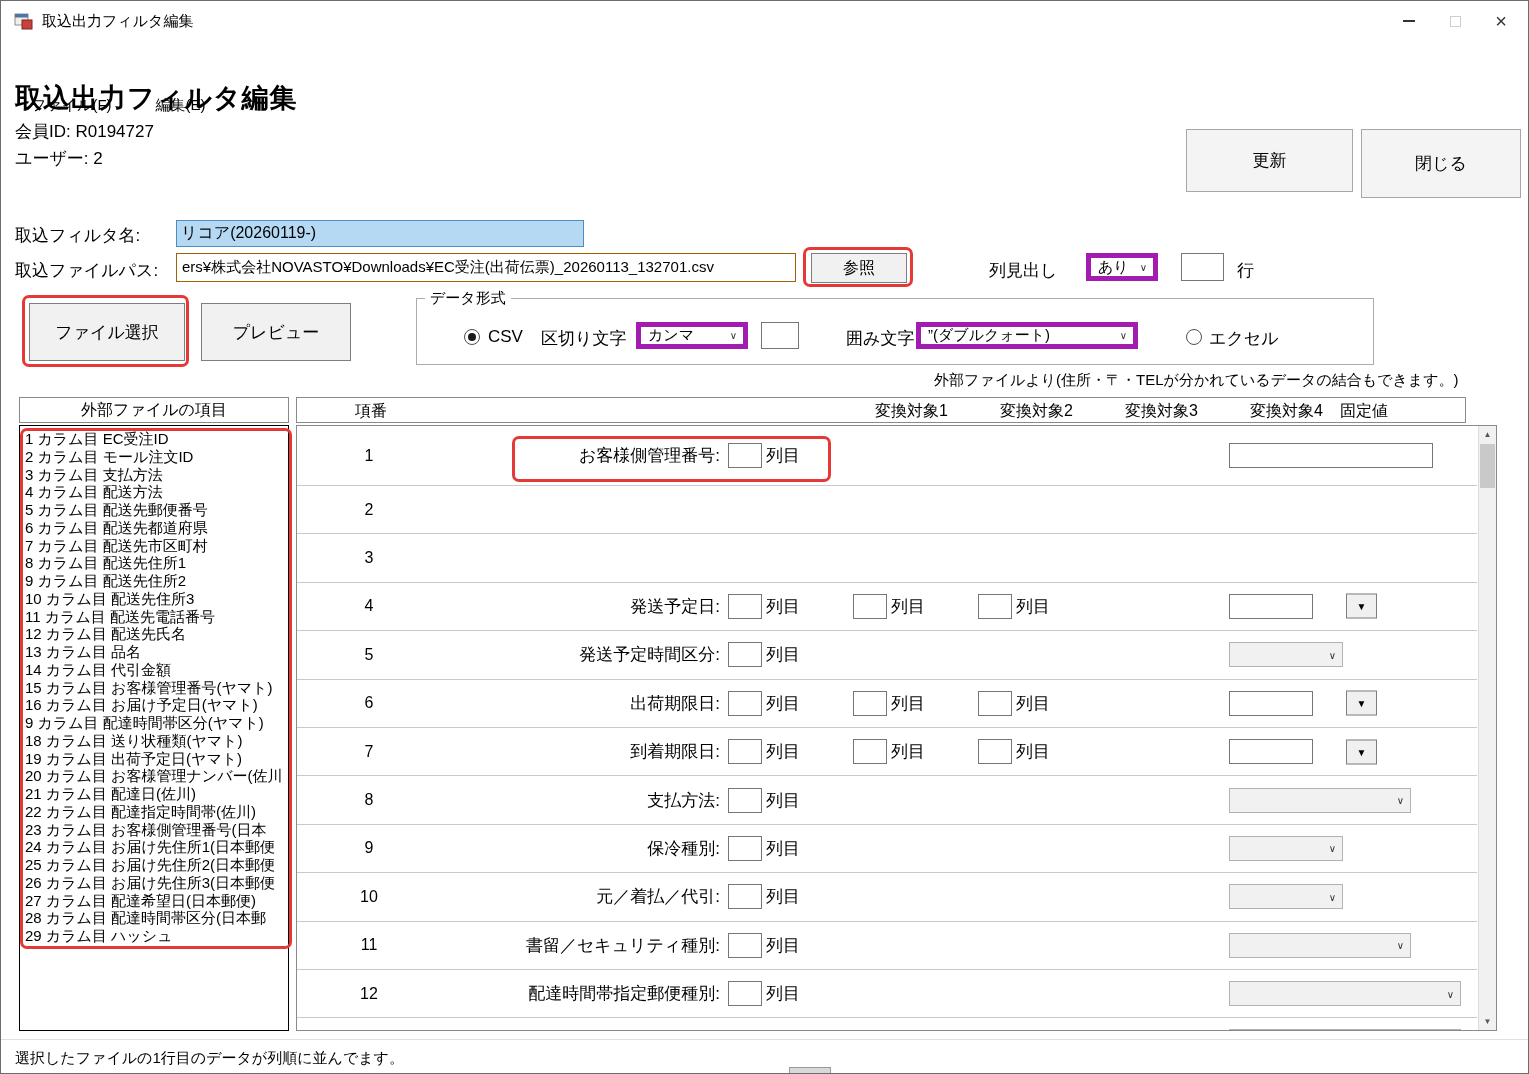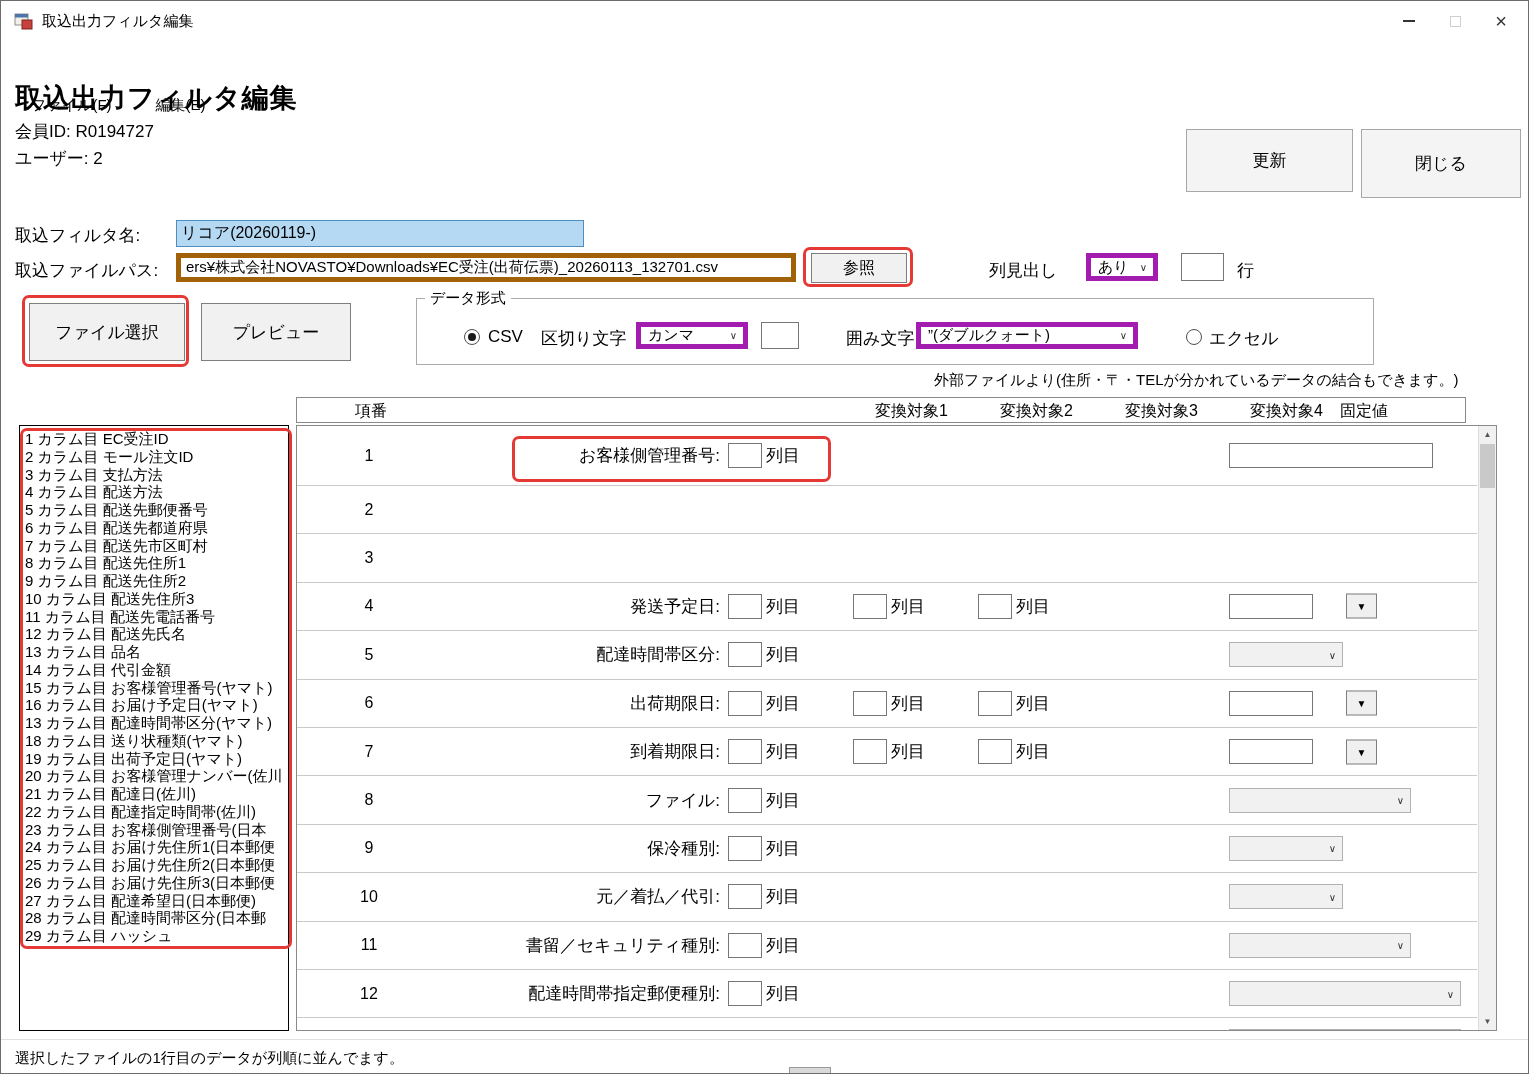--- a/index.html
+++ b/index.html
@@ -22,21 +22,21 @@
   
   .page-heading { position:absolute; left:14px; top:79px; font-size:27px; font-weight:bold; letter-spacing:1px; }
   .info-line { position:absolute; left:14px; font-size:17px; }
   
   .big-btn { position:absolute; background:#f4f4f4; border:1px solid #a7a7a7; font-size:17px; display:flex; align-items:center; justify-content:center; font-family:inherit; cursor:default; }
   
   .form-label { position:absolute; font-size:17px; white-space:nowrap; }
   .win-input { border:1px solid #767676; background:#fff; font-size:15px; padding:0 4px; font-family:inherit; }
   .abs { position:absolute; }
   .filter-name-input { position:absolute; left:175px; top:219px; width:408px; height:27px; background:#b5d9f3; border:1px solid #4f8cc0; font-size:16px; padding:0 4px; font-family:inherit; }
-  .file-path-input { position:absolute; left:175px; top:252px; width:620px; height:29px; border:5px solid #a16207; background:#fff; font-size:15px; padding:0 5px; font-family:inherit; }
+  .file-path-input { position:absolute; left:175px; top:252px; width:620px; height:29px; border:1px solid #a16207; background:#fff; font-size:15px; padding:0 5px; font-family:inherit; }
   .std-btn { position:absolute; background:#f1f1f1; border:1px solid #7e7e7e; font-size:16px; font-family:inherit; cursor:default; }
   .combo { position:absolute; background:#fff; border:5px solid #a21caf; display:flex; align-items:center; font-size:15px; padding:0 22px 0 7px; white-space:nowrap; overflow:hidden; }
   .combo .arrow { position:absolute; right:6px; font-size:10px; color:#333; }
   .radio { position:absolute; width:16px; height:16px; border:1px solid #4e4e4e; border-radius:50%; background:#fff; }
   .radio.checked::after { content:""; position:absolute; left:3px; top:3px; width:8px; height:8px; border-radius:50%; background:#1a1a1a; }
   .groupbox { position:absolute; left:415px; top:297px; width:958px; height:67px; border:1px solid #ababab; }
   .group-label { position:absolute; left:424px; top:288px; background:#fff; padding:0 5px; font-size:15px; }
   .note { position:absolute; left:933px; top:370px; font-size:15px; white-space:nowrap; }
   
   .left-header { position:absolute; left:18px; top:396px; width:270px; height:26px; border:1px solid #8a8a8a; display:flex; align-items:center; justify-content:center; font-size:16px; background:#fff; }
@@ -141,20 +141,21 @@
   <span class="form-label" style="left:845px;top:326px">囲み文字</span>
   <div class="combo" style="left:915px;top:321px;width:222px;height:27px">
     <span>”(ダブルクォート)</span>
     <span class="arrow">∨</span>
   </div>
   <span class="radio" style="left:1185px;top:328px"></span>
   <span class="form-label" style="left:1208px;top:326px">エクセル</span>
 
   <span class="note">外部ファイルより(住所・〒・TELが分かれているデータの結合もできます。)</span>
 
+  <div class="left-header">外部ファイルの項目</div>
   <div class="grid-header">
     <span style="left:58px">項番</span>
     <span style="left:578px">変換対象1</span>
     <span style="left:703px">変換対象2</span>
     <span style="left:828px">変換対象3</span>
     <span style="left:953px">変換対象4</span>
     <span style="left:1043px">固定値</span>
   </div>
 
   <div class="left-list">
@@ -167,21 +168,21 @@
       <div class="list-item">7 カラム目 配送先市区町村</div>
       <div class="list-item">8 カラム目 配送先住所1</div>
       <div class="list-item">9 カラム目 配送先住所2</div>
       <div class="list-item">10 カラム目 配送先住所3</div>
       <div class="list-item">11 カラム目 配送先電話番号</div>
       <div class="list-item">12 カラム目 配送先氏名</div>
       <div class="list-item">13 カラム目 品名</div>
       <div class="list-item">14 カラム目 代引金額</div>
       <div class="list-item">15 カラム目 お客様管理番号(ヤマト)</div>
       <div class="list-item">16 カラム目 お届け予定日(ヤマト)</div>
-      <div class="list-item">13 カラム目 配達時間帯区分(ヤマト)</div>
+      <div class="list-item">9 カラム目 配達時間帯区分(ヤマト)</div>
       <div class="list-item">18 カラム目 送り状種類(ヤマト)</div>
       <div class="list-item">19 カラム目 出荷予定日(ヤマト)</div>
       <div class="list-item">20 カラム目 お客様管理ナンバー(佐川</div>
       <div class="list-item">21 カラム目 配達日(佐川)</div>
       <div class="list-item">22 カラム目 配達指定時間帯(佐川)</div>
       <div class="list-item">23 カラム目 お客様側管理番号(日本</div>
       <div class="list-item">24 カラム目 お届け先住所1(日本郵便</div>
       <div class="list-item">25 カラム目 お届け先住所2(日本郵便</div>
       <div class="list-item">26 カラム目 お届け先住所3(日本郵便</div>
       <div class="list-item">27 カラム目 配達希望日(日本郵便)</div>
@@ -225,21 +226,21 @@
           </div>
           <div class="fixed-zone">
             <input class="win-input fixed-drop-input" style="">
           </div>
           <div class="drop-btn">
             <span>▼</span>
           </div>
         </div>
         <div class="grid-row">
           <div class="row-no">5</div>
-          <div class="row-label">配達時間帯区分:</div>
+          <div class="row-label">発送予定時間区分:</div>
           <div class="col-unit" style="left: 431px;">
             <input class="win-input col-input" style="">
             <span class="col-suffix">列目</span>
           </div>
           <div class="fixed-zone">
             <div class="grid-combo" style="width: 114px;">
               <span class="arrow">∨</span>
             </div>
           </div>
         </div>
@@ -282,21 +283,21 @@
           </div>
           <div class="fixed-zone">
             <input class="win-input fixed-drop-input" style="">
           </div>
           <div class="drop-btn">
             <span>▼</span>
           </div>
         </div>
         <div class="grid-row">
           <div class="row-no">8</div>
-          <div class="row-label">ファイル:</div>
+          <div class="row-label">支払方法:</div>
           <div class="col-unit" style="left: 431px;">
             <input class="win-input col-input" style="">
             <span class="col-suffix">列目</span>
           </div>
           <div class="fixed-zone">
             <div class="grid-combo" style="width: 182px;">
               <span class="arrow">∨</span>
             </div>
           </div>
         </div>

